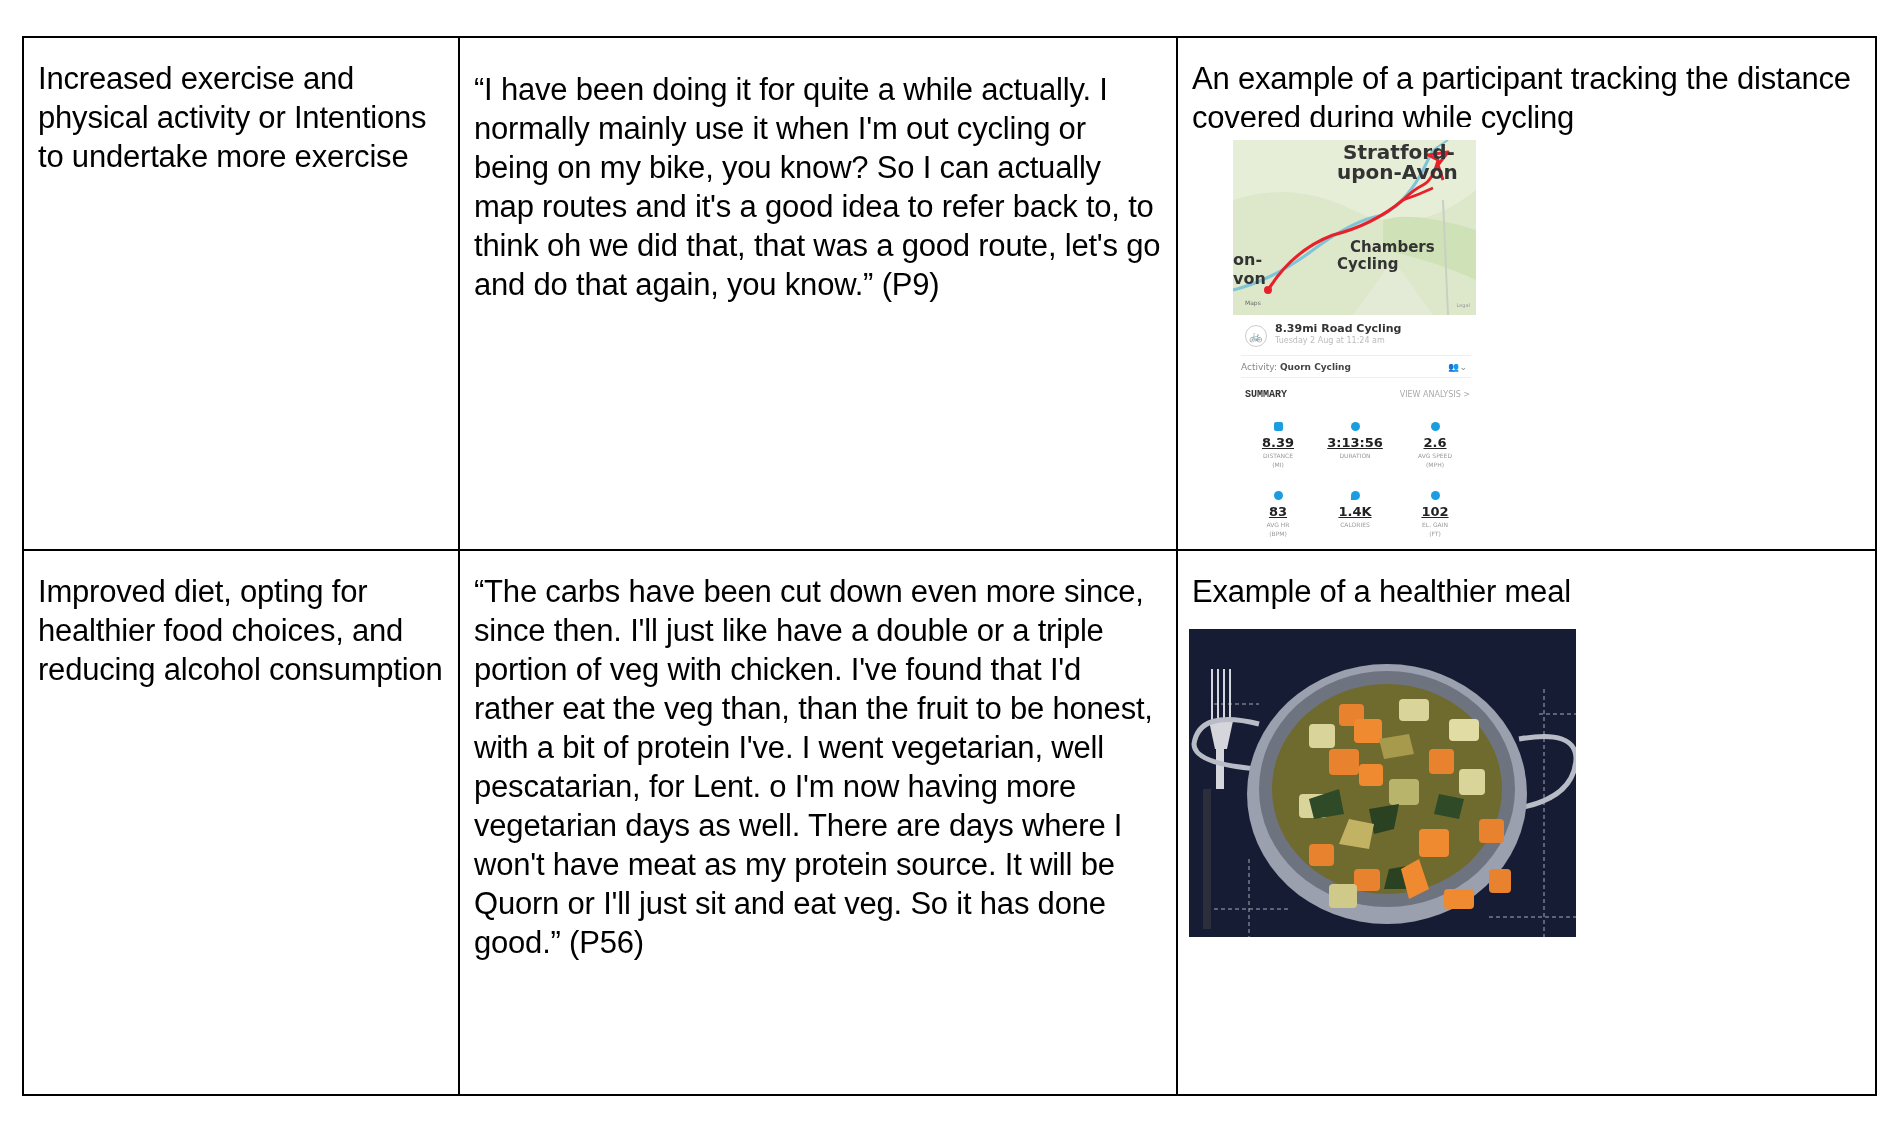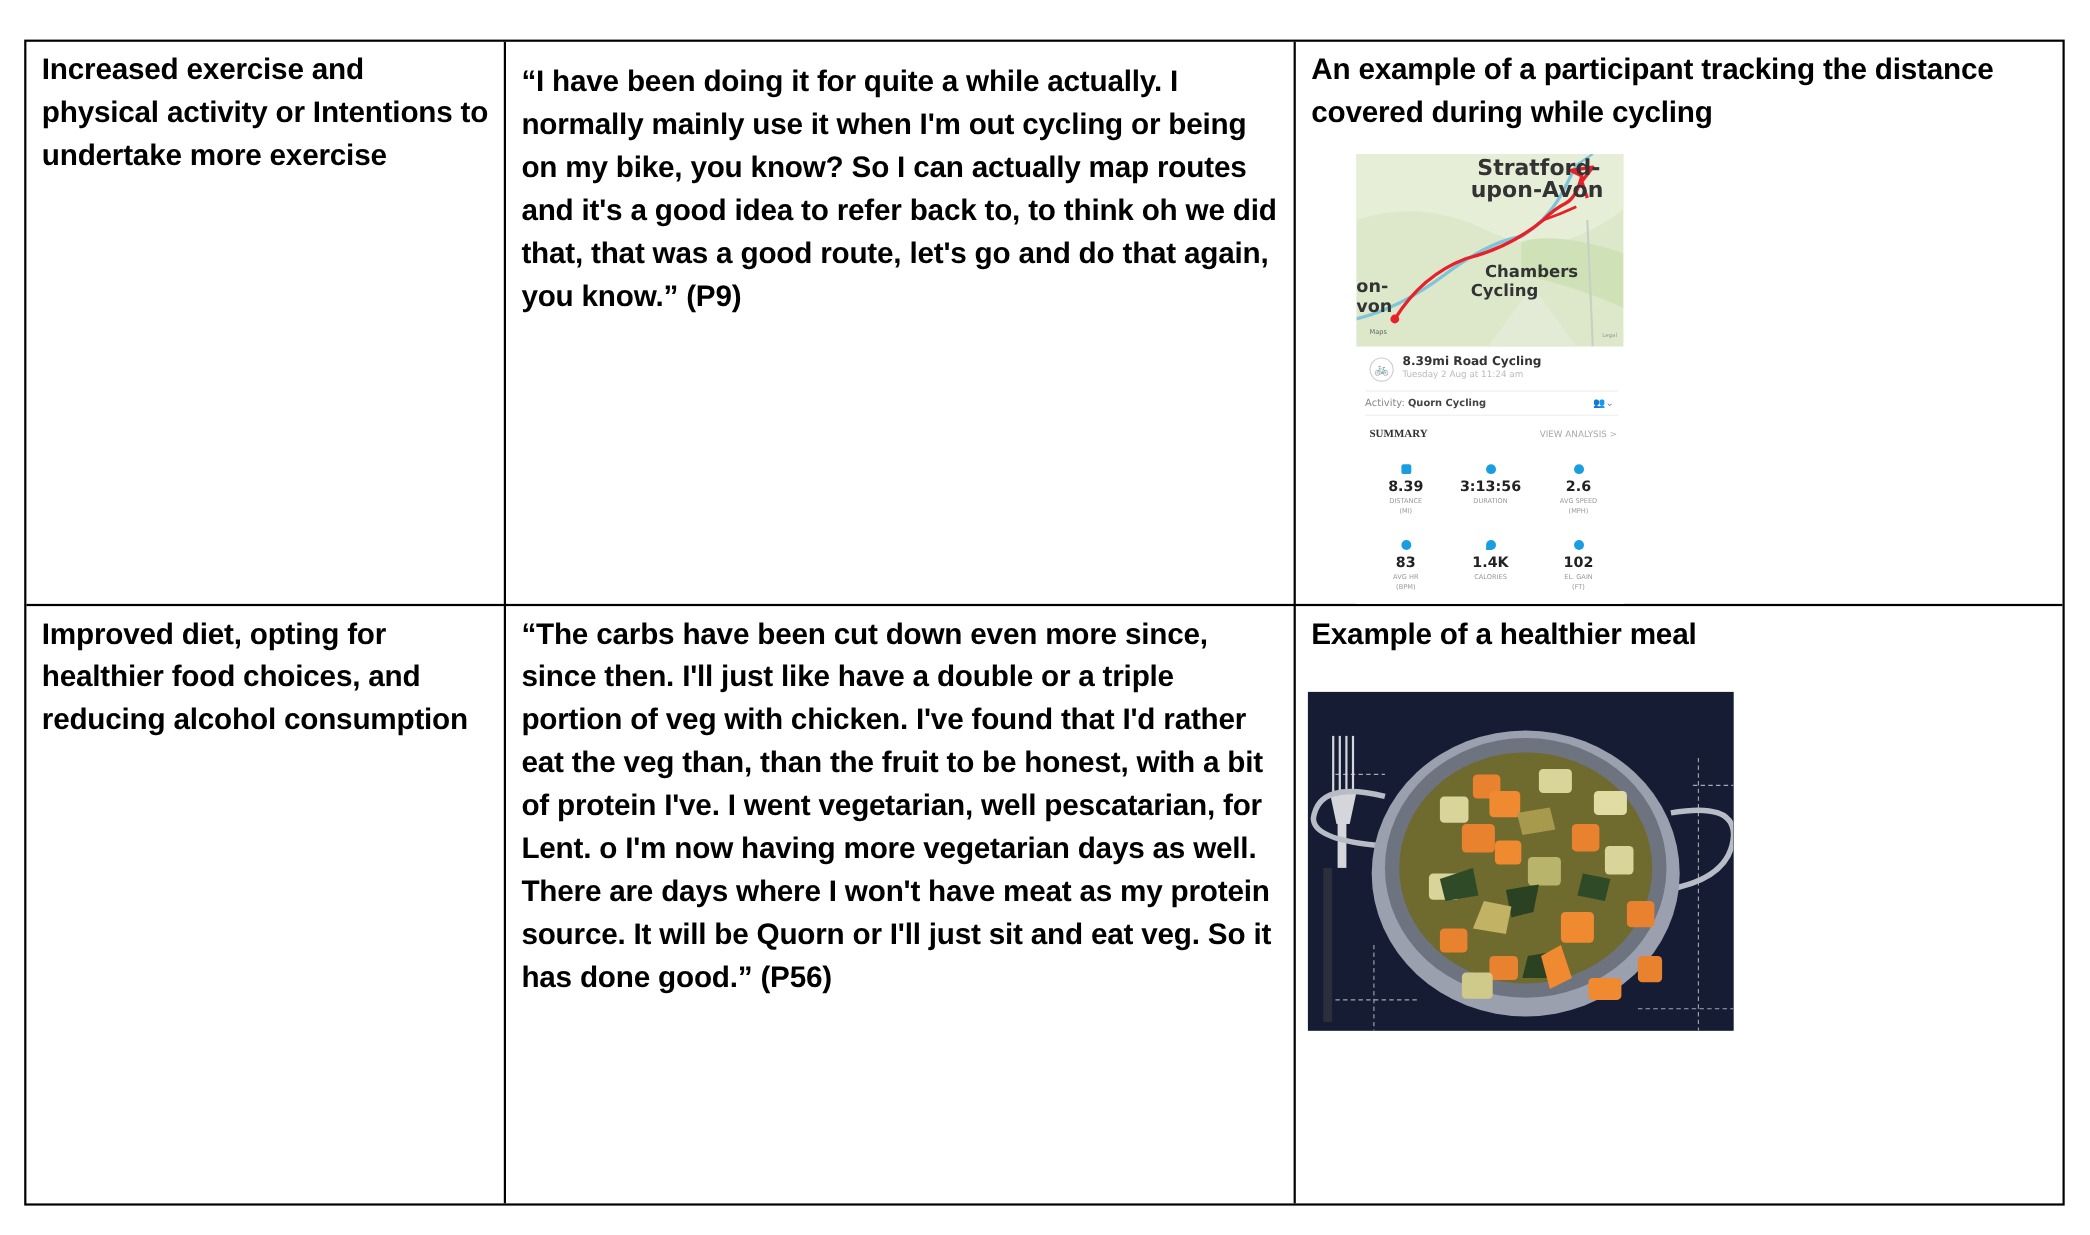--- a/index.html
+++ b/index.html
@@ -2,43 +2,43 @@
 <html><head>
 <meta charset="utf-8">
 <style>
   html, body { margin: 0; padding: 0; background: #ffffff; }
   body { width: 1900px; height: 1123px; position: relative; overflow: hidden;
          font-family: "Liberation Sans", "DejaVu Sans", sans-serif; color: #000; }
   .table { position: absolute; left: 22px; top: 36px; width: 1855px; height: 1060px;
            border: 2px solid #000; box-sizing: border-box; }
   .vline { position: absolute; top: 0; bottom: 0; width: 2px; background: #000; }
   .hline { position: absolute; left: 0; right: 0; height: 2px; background: #000; }
-  .cell { position: absolute; box-sizing: border-box; padding: 6px 14px 0 14px;
-          font-size: 27px; line-height: 39px; letter-spacing: -0.2px; font-weight: bold; }
+  .cell { position: absolute; box-sizing: border-box; padding: 21px 14px 0 14px;
+          font-size: 31px; line-height: 39px; letter-spacing: -0.2px; }
   .cell p { margin: 0; }
   
   .phone { position: absolute; left: 1233px; top: 127px; width: 243px; height: 422px;
            background: #fff; overflow: hidden; }
   .map { position: absolute; left: 0; top: 13px; width: 243px; height: 175px; background: #dfe9cf; overflow: hidden; }
   .map svg { position: absolute; left: 0; top: 0; }
   .map-label { position: absolute; font-family: "DejaVu Sans", sans-serif; color: #333; font-weight: bold; line-height: 1; }
   .activity-row { position: absolute; left: 8px; top: 192px; width: 230px; height: 36px; border-bottom: 1px solid #eee; }
   .bike-badge { position: absolute; left: 4px; top: 6px; width: 20px; height: 20px; border: 1px solid #ccc; border-radius: 50%;
                 font-size: 11px; text-align: center; line-height: 20px; color: #555; }
   .act-title { position: absolute; left: 34px; top: 3px; font-size: 11px; font-weight: bold; color: #333; font-family: "DejaVu Sans", sans-serif; }
   .act-date { position: absolute; left: 34px; top: 17px; font-size: 8px; color: #bbb; font-family: "DejaVu Sans", sans-serif; }
   .activity-type { position: absolute; left: 8px; top: 230px; width: 230px; height: 20px; font-size: 9px; color: #888;
                    font-family: "DejaVu Sans", sans-serif; border-bottom: 1px solid #eee; line-height: 20px; }
   .activity-type b { color: #444; }
   .activity-type .dd { position: absolute; right: 4px; top: 0; color: #888; }
-  .summary-h { position: absolute; left: 12px; top: 262px; font-size: 10px; font-weight: bold; color: #333; font-family: Liberation Serif, serif; }
+  .summary-h { position: absolute; left: 12px; top: 262px; font-size: 10px; font-weight: bold; color: #333; font-family: Liberation Mono, monospace; }
   .view-analysis { position: absolute; right: 6px; top: 263px; font-size: 8px; color: #aaa; font-family: "DejaVu Sans", sans-serif; }
   .stat { position: absolute; width: 70px; text-align: center; font-family: "DejaVu Sans", sans-serif; }
   .stat .ico { display: inline-block; width: 9px; height: 9px; border-radius: 50%; background: #1a9ee0; }
-  .stat .val { font-size: 13px; font-weight: bold; color: #222; line-height: 16px; }
+  .stat .val { font-size: 13px; font-weight: bold; color: #222; line-height: 16px; text-decoration: underline; }
   .stat .lbl { font-size: 6px; color: #999; line-height: 9px; }
   
   .food { position: absolute; left: 1189px; top: 629px; width: 387px; height: 308px; overflow: hidden;
           background: #141a2e; }
   .food svg { position: absolute; left: 0; top: 0; }
 </style>
 </head>
 <body>
 
 <div class="table">

